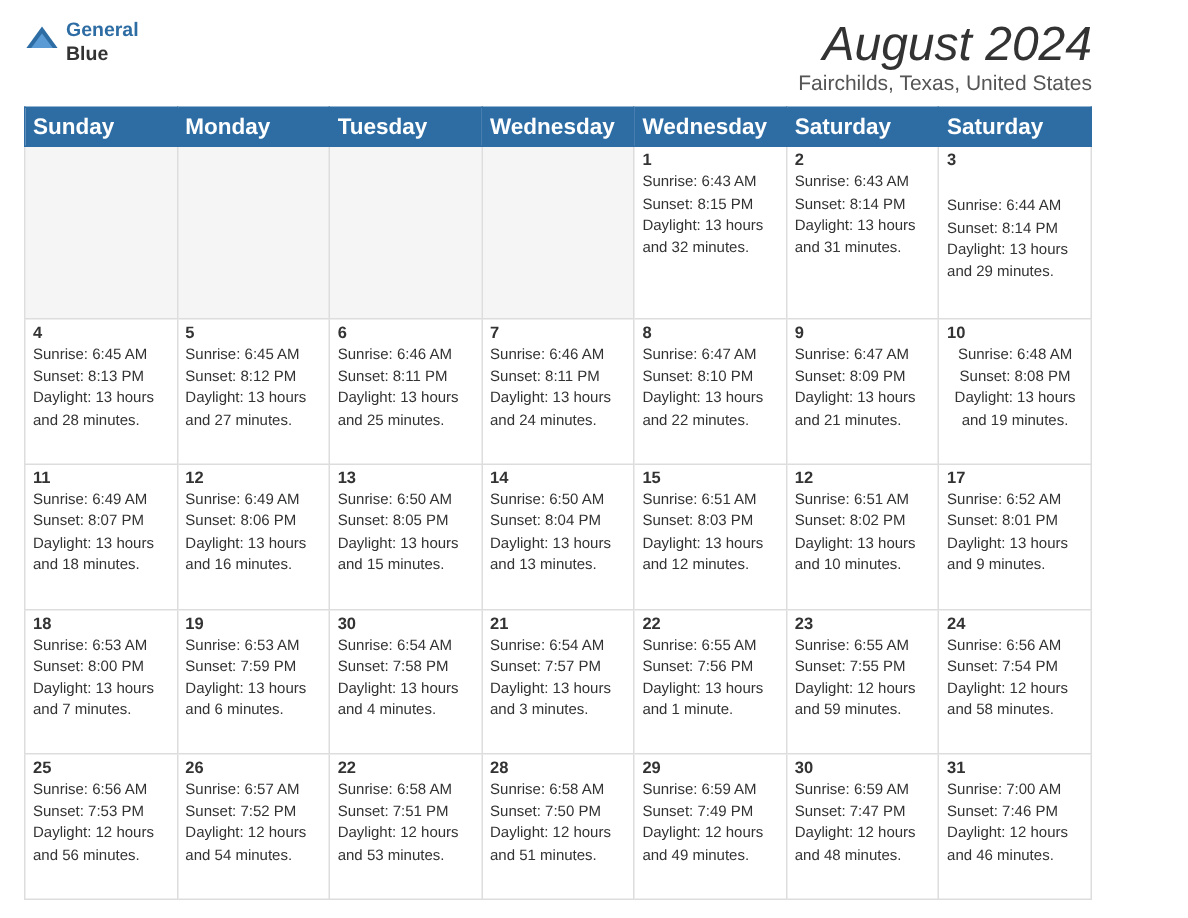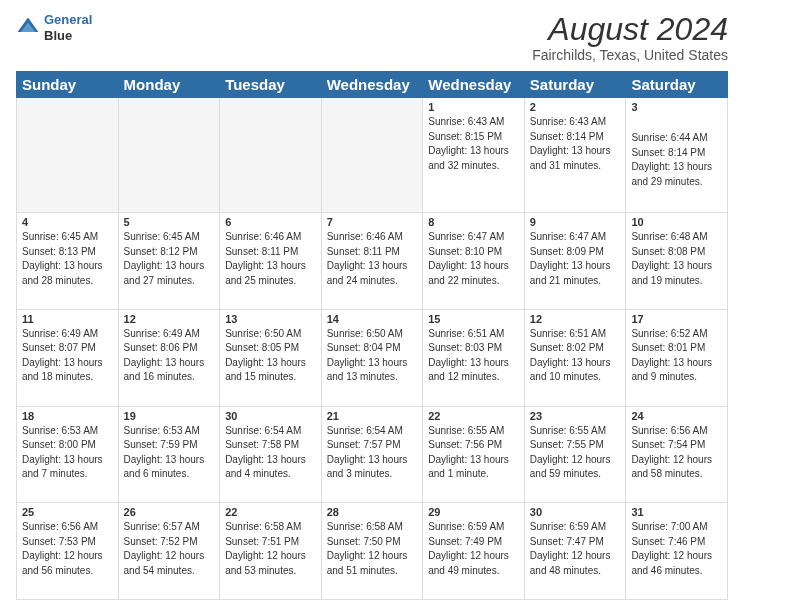--- a/index.html
+++ b/index.html
@@ -193,21 +193,21 @@
           </td>
           <td>
             <div class="day-number">9</div>
             <div class="day-info" style="white-space: pre-line;">Sunrise: 6:47 AM
 Sunset: 8:09 PM
 Daylight: 13 hours
 and 21 minutes.</div>
           </td>
           <td>
             <div class="day-number">10</div>
-            <div class="day-info" style="white-space: pre-line;">Sunrise: 6:48 AM
+            <div class="day-info" style="white-space: pre-line; text-align: center;">Sunrise: 6:48 AM
 Sunset: 8:08 PM
 Daylight: 13 hours
 and 19 minutes.</div>
           </td>
         </tr>
         <tr>
           <td>
             <div class="day-number">11</div>
             <div class="day-info" style="white-space: pre-line;">Sunrise: 6:49 AM
 Sunset: 8:07 PM

